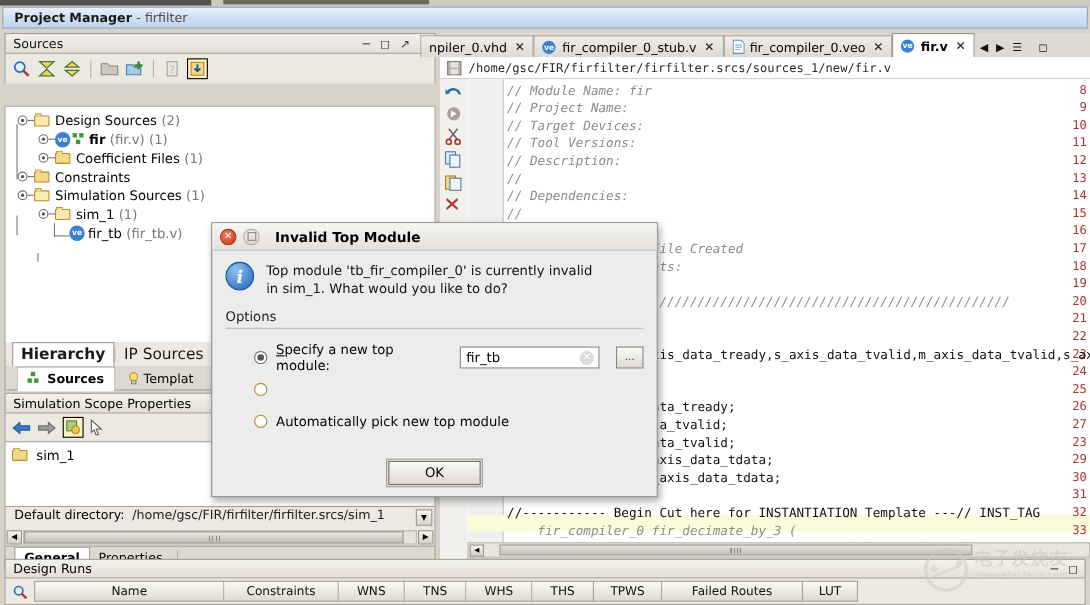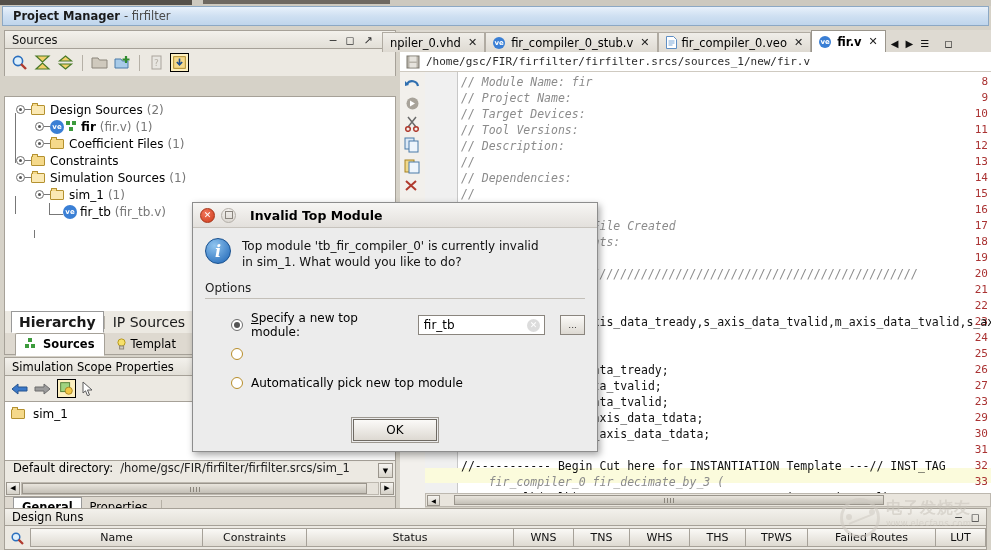--- a/index.html
+++ b/index.html
@@ -586,21 +586,20 @@
     <div class="runs-tablewrap">
       <span class="runs-srch">
         <svg width="15" height="15" viewBox="0 0 15 15">
             <circle cx="6" cy="6" r="3.8" fill="#dff0fb" stroke="#2a6fbe" stroke-width="1.5"></circle>
             <line x1="8.6" y1="8.6" x2="13" y2="13" stroke="#b03a2e" stroke-width="2.2"></line>
           </svg>
       </span>
       <span class="runs-cols">
         <span class="rcol" style="width:173px">Name</span>
         <span class="rcol" style="width:104px">Constraints</span>
-        <span class="rcol" style="width:207px">Status</span>
         <span class="rcol" style="width:60px">WNS</span>
         <span class="rcol" style="width:56px">TNS</span>
         <span class="rcol" style="width:60px">WHS</span>
         <span class="rcol" style="width:56px">THS</span>
         <span class="rcol" style="width:62px">TPWS</span>
         <span class="rcol" style="width:128px">Failed Routes</span>
         <span class="rcol" style="width:50px">LUT</span>
       </span>
     </div>
   </div>

